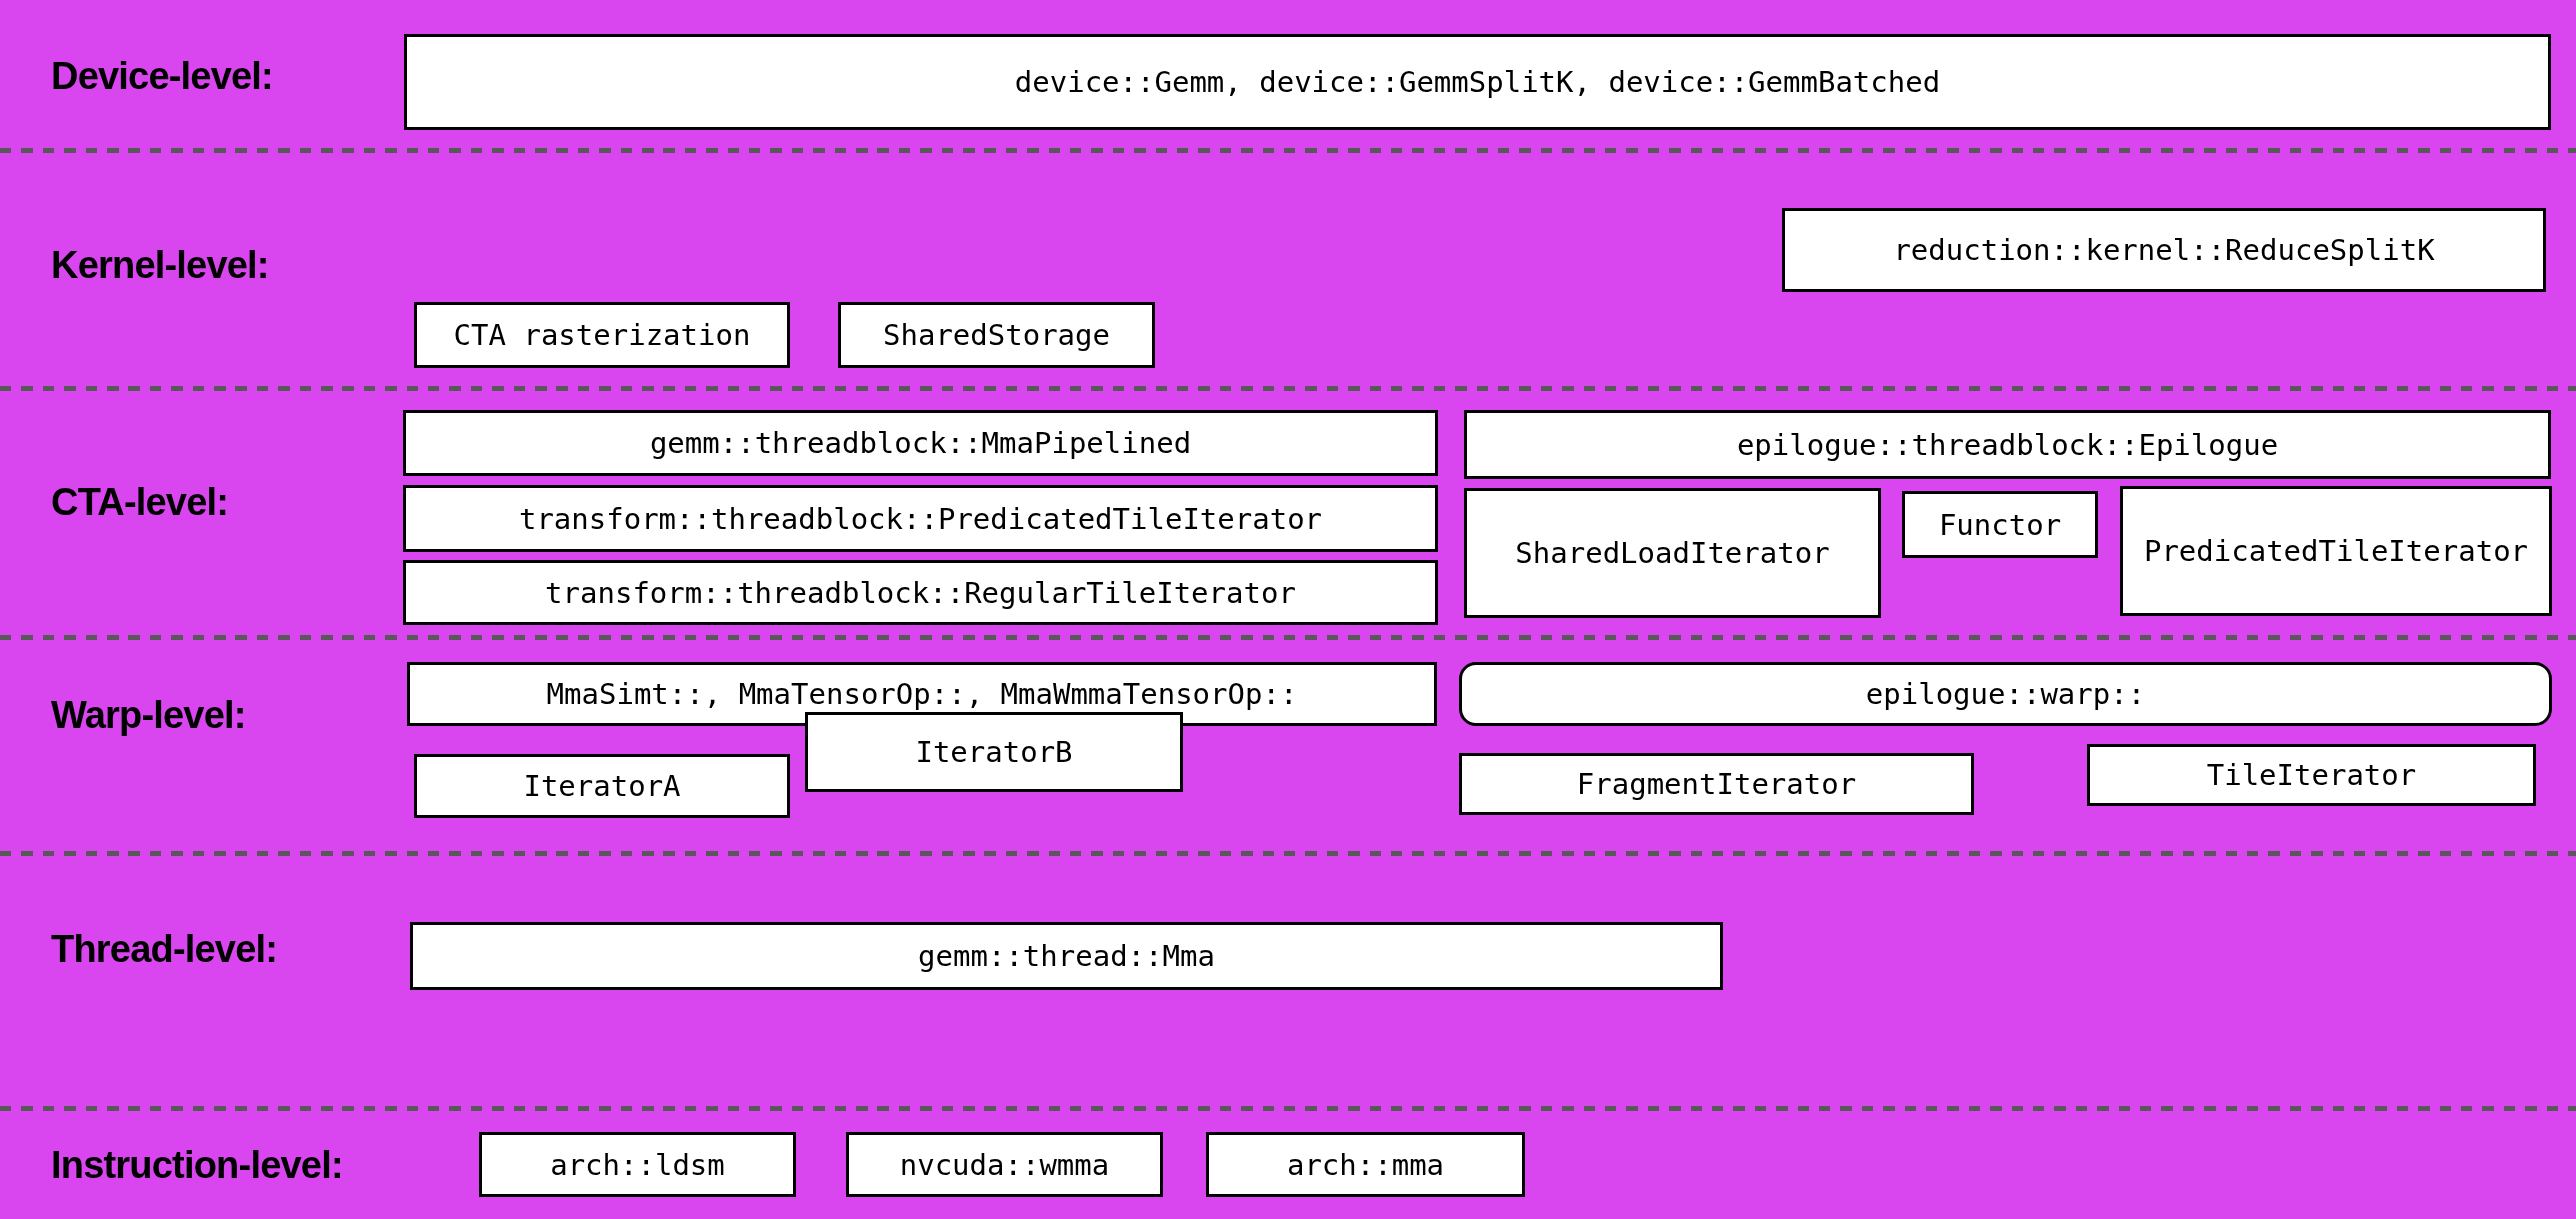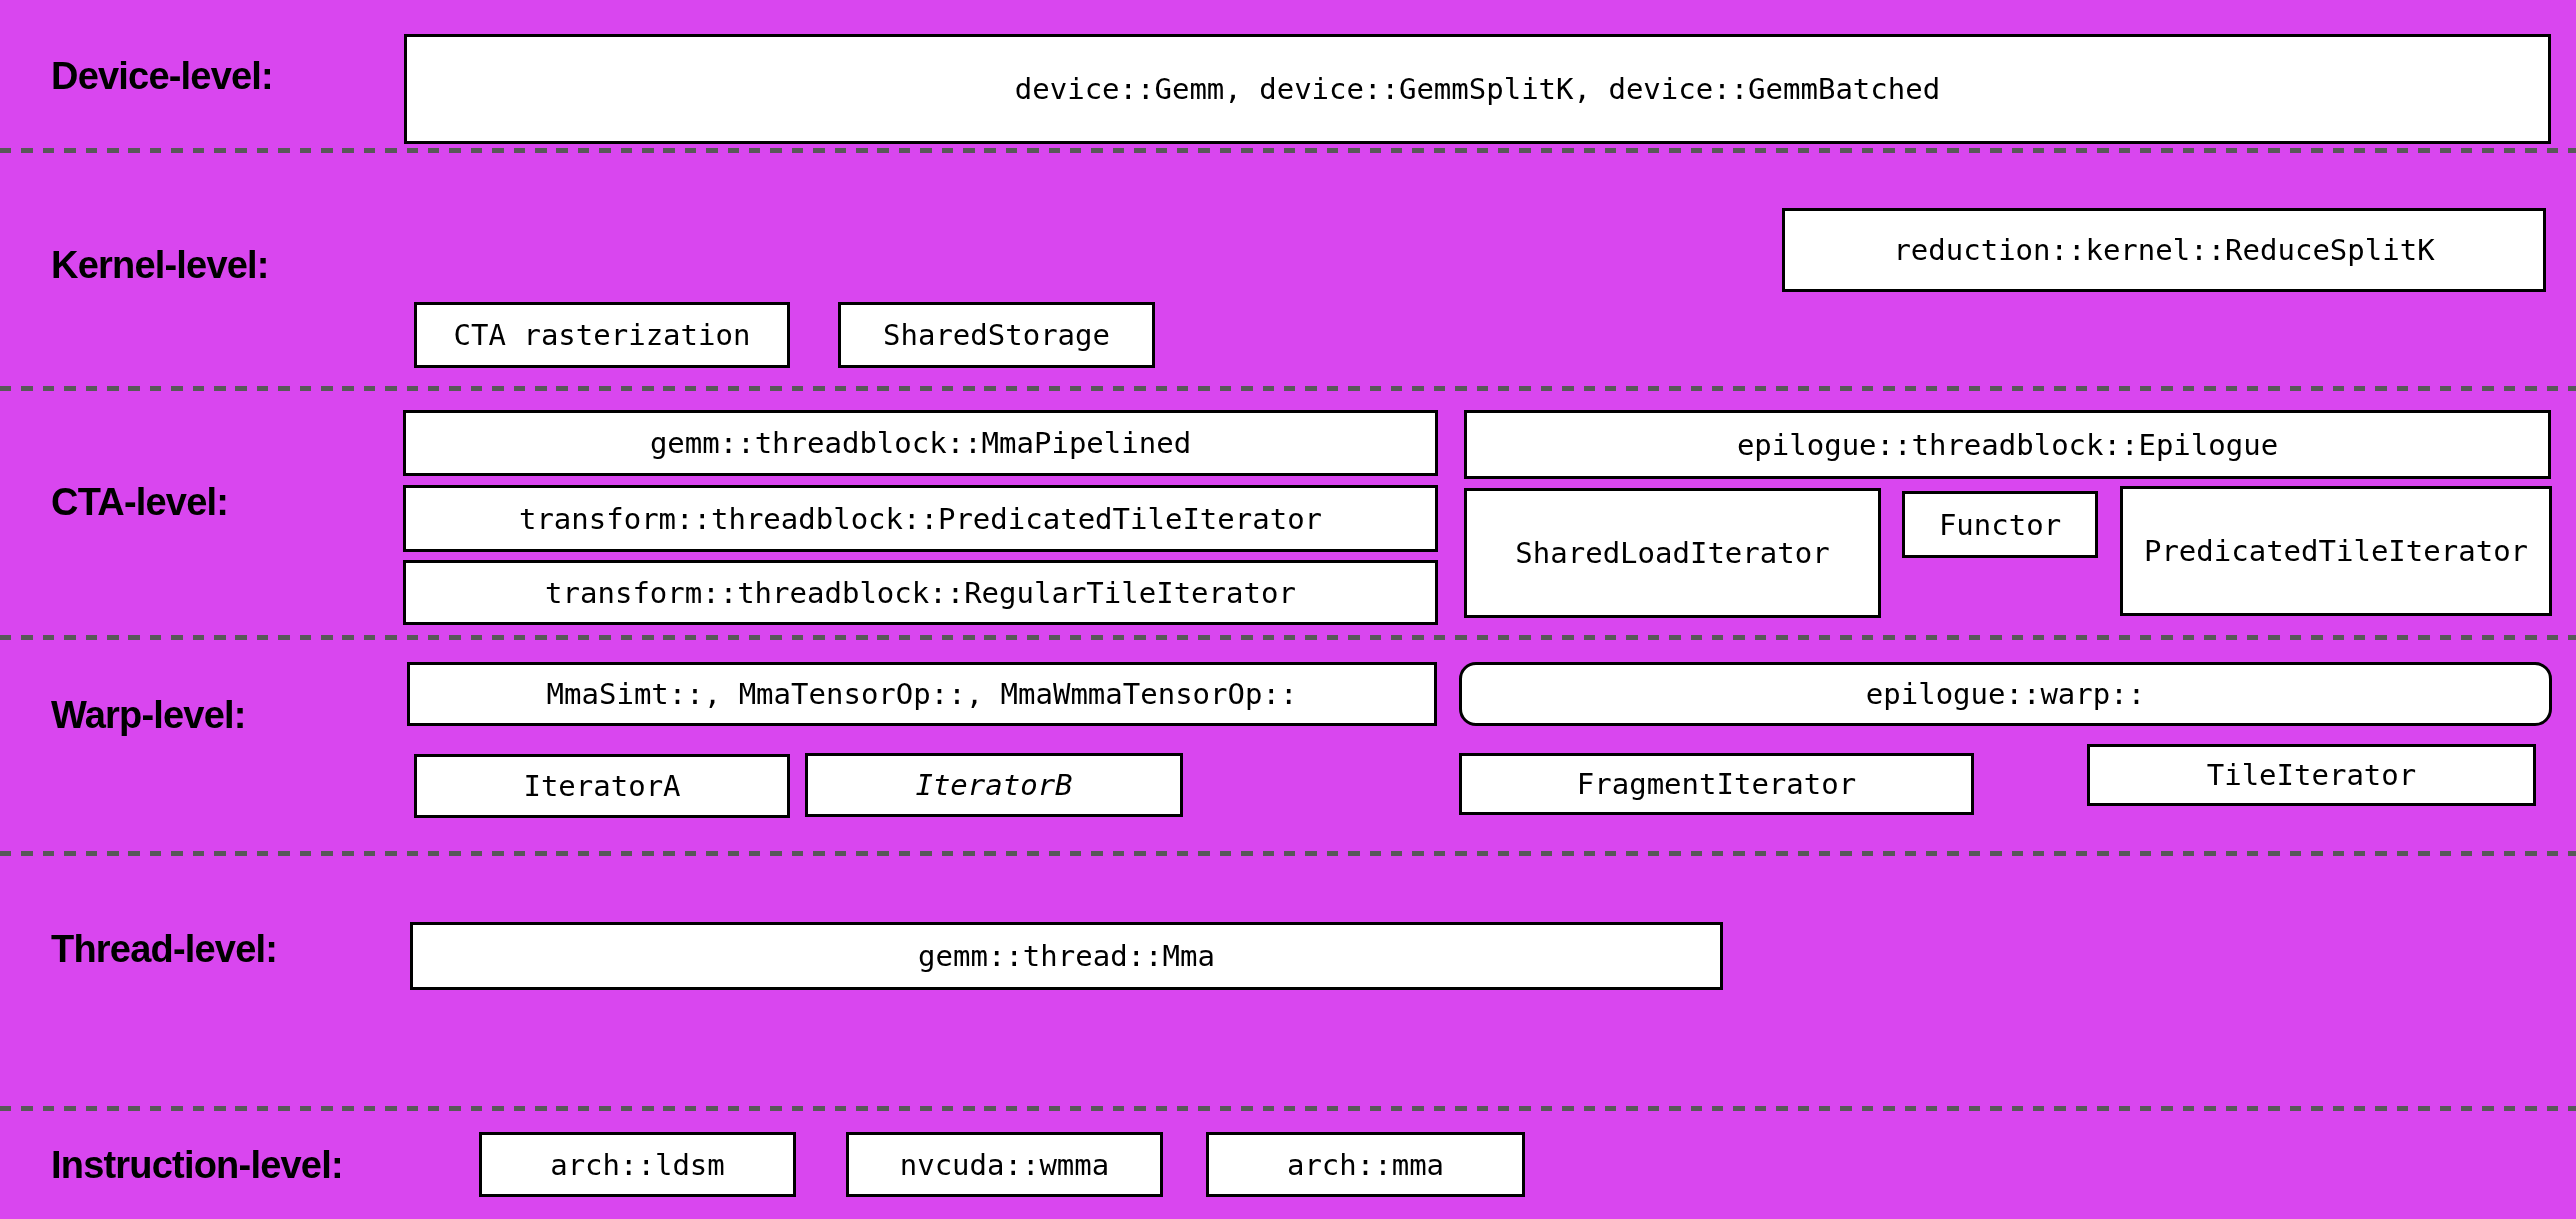--- a/index.html
+++ b/index.html
@@ -48,21 +48,21 @@
       #585858 0px, #585858 11.5px,
       transparent 11.5px, transparent 21.4px);
   }
 </style>
 </head>
 <body>
 
 <div id="canvas">
 
   <div class="row-label" style="top:55px;">Device-level:</div>
-  <div class="box" style="left:404px; top:34px; width:2147px; height:110px;">device::Gemm, device::GemmSplitK, device::GemmBatched</div>
+  <div class="box" style="left:404px; top:34px; width:2147px; height:96px;">device::Gemm, device::GemmSplitK, device::GemmBatched</div>
 
   <div class="sep" style="top:148px;"></div>
 
   <div class="row-label" style="top:244px;">Kernel-level:</div>
   <div class="box" style="left:1782px; top:208px; width:764px; height:84px;">reduction::kernel::ReduceSplitK</div>
   <div class="box" style="left:414px; top:302px; width:376px; height:66px;">CTA rasterization</div>
   <div class="box" style="left:838px; top:302px; width:317px; height:66px;">SharedStorage</div>
 
   <div class="sep" style="top:386px;"></div>
 
@@ -74,21 +74,21 @@
   <div class="box" style="left:1464px; top:488px; width:417px; height:130px;">SharedLoadIterator</div>
   <div class="box" style="left:1902px; top:491px; width:196px; height:67px;">Functor</div>
   <div class="box" style="left:2120px; top:486px; width:432px; height:130px;">PredicatedTileIterator</div>
 
   <div class="sep" style="top:635px;"></div>
 
   <div class="row-label" style="top:694px;">Warp-level:</div>
   <div class="box" style="left:407px; top:662px; width:1030px; height:64px;">MmaSimt::, MmaTensorOp::, MmaWmmaTensorOp::</div>
   <div class="box" style="left:1459px; top:662px; width:1093px; height:64px;border-radius:17px;">epilogue::warp::</div>
   <div class="box" style="left:414px; top:754px; width:376px; height:64px;">IteratorA</div>
-  <div class="box" style="left:805px; top:753px; width:378px; height:64px;font-style:italic;">IteratorB</div>
+  <div class="box" style="left:805px; top:712px; width:378px; height:80px;">IteratorB</div>
   <div class="box" style="left:1459px; top:753px; width:515px; height:62px;">FragmentIterator</div>
   <div class="box" style="left:2087px; top:744px; width:449px; height:62px;">TileIterator</div>
 
   <div class="sep" style="top:851px;"></div>
 
   <div class="row-label" style="top:928px;">Thread-level:</div>
   <div class="box" style="left:410px; top:922px; width:1313px; height:68px;">gemm::thread::Mma</div>
 
   <div class="sep" style="top:1106px;"></div>
 

